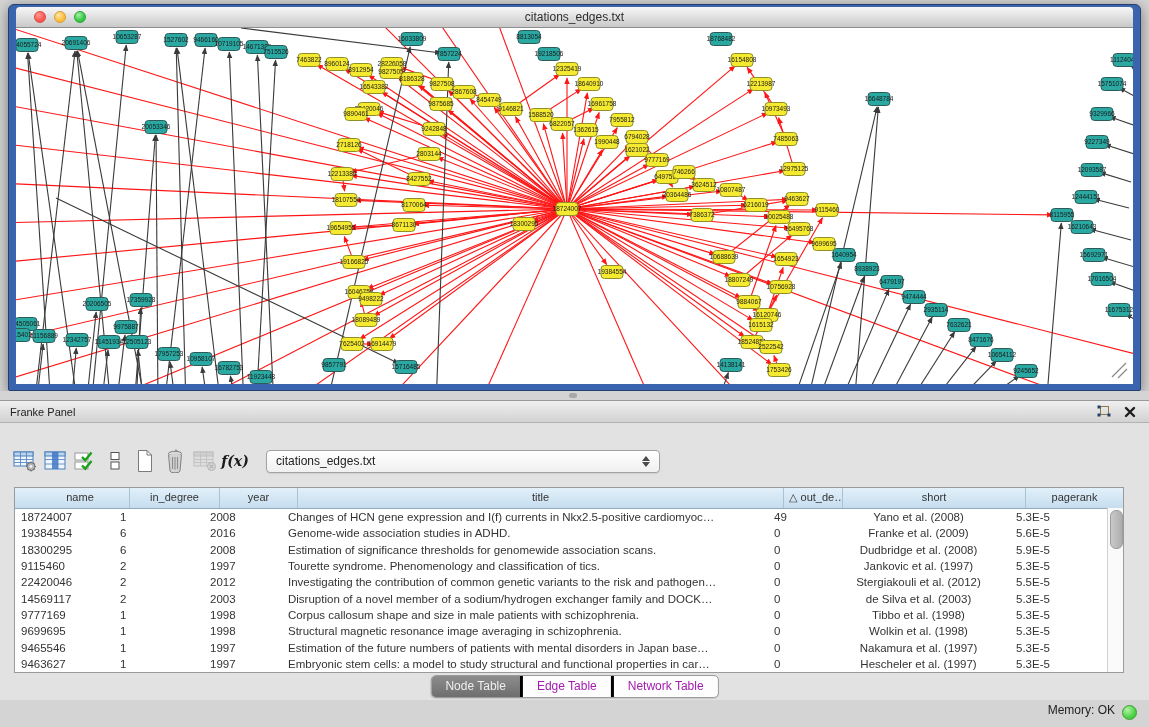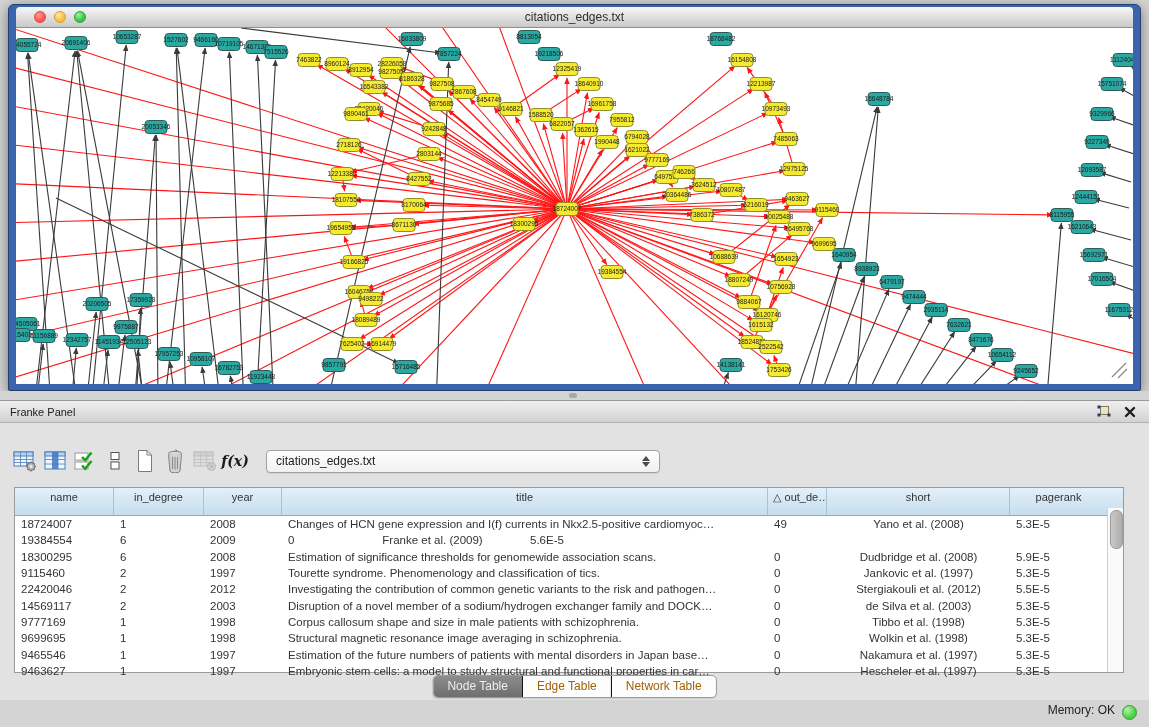--- a/index.html
+++ b/index.html
@@ -45,31 +45,31 @@
     background:linear-gradient(#ffffff,#f0f0f0);display:flex;align-items:center;
     font-size:12px;color:#222;box-shadow:0 1px 1px rgba(0,0,0,.08);
   }
   .combo .combo-text{flex:1;padding-left:9px;}
   .combo .combo-arrows{width:18px;display:flex;flex-direction:column;align-items:center;gap:1px;padding-right:4px;}
   .combo .combo-arrows span{width:0;height:0;border-left:4px solid transparent;border-right:4px solid transparent;}
   .combo .up{border-bottom:5px solid #4b4b4b;}
   .combo .down{border-top:5px solid #4b4b4b;}
   
   .table-wrap{position:absolute;left:14px;top:86px;width:1108px;height:184px;background:#fff;border:1px solid #9a9a9a;box-sizing:content-box;}
-  .thead{display:flex;height:28px;background:linear-gradient(#e2f0fa,#c6ddee);border-bottom:1px solid #8fa9bf;box-sizing:border-box;}
+  .thead{display:flex;height:21px;background:linear-gradient(#e2f0fa,#c6ddee);border-bottom:1px solid #8fa9bf;box-sizing:border-box;justify-content:flex-end;}
   .th{font-size:11px;color:#333;text-align:center;line-height:19px;border-right:1px solid #a9c3d6;box-sizing:border-box;overflow:hidden;white-space:nowrap;}
   .th:last-child{border-right:none;}
   .tbody .tr{display:flex;height:16.3px;align-items:center;}
   .td{font-size:11.5px;color:#333;box-sizing:border-box;padding-left:6px;overflow:hidden;white-space:nowrap;}
   .td.center{text-align:center;padding-left:0;}
   .vscroll{position:absolute;right:0;top:20px;bottom:0;width:16px;background:#fafafa;border-left:1px solid #d0d0d0;box-sizing:border-box;}
   .vscroll .thumb{position:absolute;left:2px;top:2px;width:11px;height:37px;border-radius:6px;background:linear-gradient(90deg,#c9c9c9,#adadad);border:1px solid #9d9d9d;}
   
   .tabs{position:absolute;left:50%;transform:translateX(-50%);top:274px;display:flex;height:21px;border:1px solid #9b9b9b;border-radius:5px;overflow:hidden;background:#fdfdfd;box-shadow:0 1px 1px rgba(0,0,0,.1);}
-  .tab{font-size:12px;line-height:21px;padding:0 14px;color:#a16207;border-left:1px solid #000000;white-space:nowrap;}
+  .tab{font-size:12px;line-height:21px;padding:0 14px;color:#a21caf;border-left:3px solid #000000;white-space:nowrap;}
   .tab:first-child{border-left:none;}
   .tab.selected{background:linear-gradient(#8d8d8d,#6e6e6e);color:#efefef;}
   
   #status-bar{position:absolute;left:0;bottom:0;width:1149px;height:27px;background:#d4d4d4;}
   #status-bar .mem{position:absolute;right:34px;top:3px;font-size:12px;color:#222;}
   #status-bar .mem-dot{position:absolute;right:12px;top:5px;width:15px;height:15px;border-radius:50%;
      background:radial-gradient(circle at 35% 30%,#b4f3a9,#46cf3f 65%);border:1px solid #3d9c36;box-sizing:border-box;}
 </style>
 </head>
 <body>
@@ -866,21 +866,22 @@
           <div class="td" style="width: 90px;">1</div>
           <div class="td" style="width: 78px;">2008</div>
           <div class="td" style="width: 486px;">Changes of HCN gene expression and I(f) currents in Nkx2.5-positive cardiomyoc…</div>
           <div class="td" style="width: 59px;">49</div>
           <div class="td center" style="width: 183px;">Yano et al. (2008)</div>
           <div class="td" style="width: 97px;">5.3E-5</div>
         </div>
         <div class="tr">
           <div class="td" style="width: 99px;">19384554</div>
           <div class="td" style="width: 90px;">6</div>
-          <div class="td" style="width: 78px;">2009</div>
+          <div class="td" style="width: 78px;">2016</div>
+          <div class="td" style="width: 486px;">Genome-wide association studies in ADHD.</div>
           <div class="td" style="width: 59px;">0</div>
           <div class="td center" style="width: 183px;">Franke et al. (2009)</div>
           <div class="td" style="width: 97px;">5.6E-5</div>
         </div>
         <div class="tr">
           <div class="td" style="width: 99px;">18300295</div>
           <div class="td" style="width: 90px;">6</div>
           <div class="td" style="width: 78px;">2008</div>
           <div class="td" style="width: 486px;">Estimation of significance thresholds for genomewide association scans.</div>
           <div class="td" style="width: 59px;">0</div>

